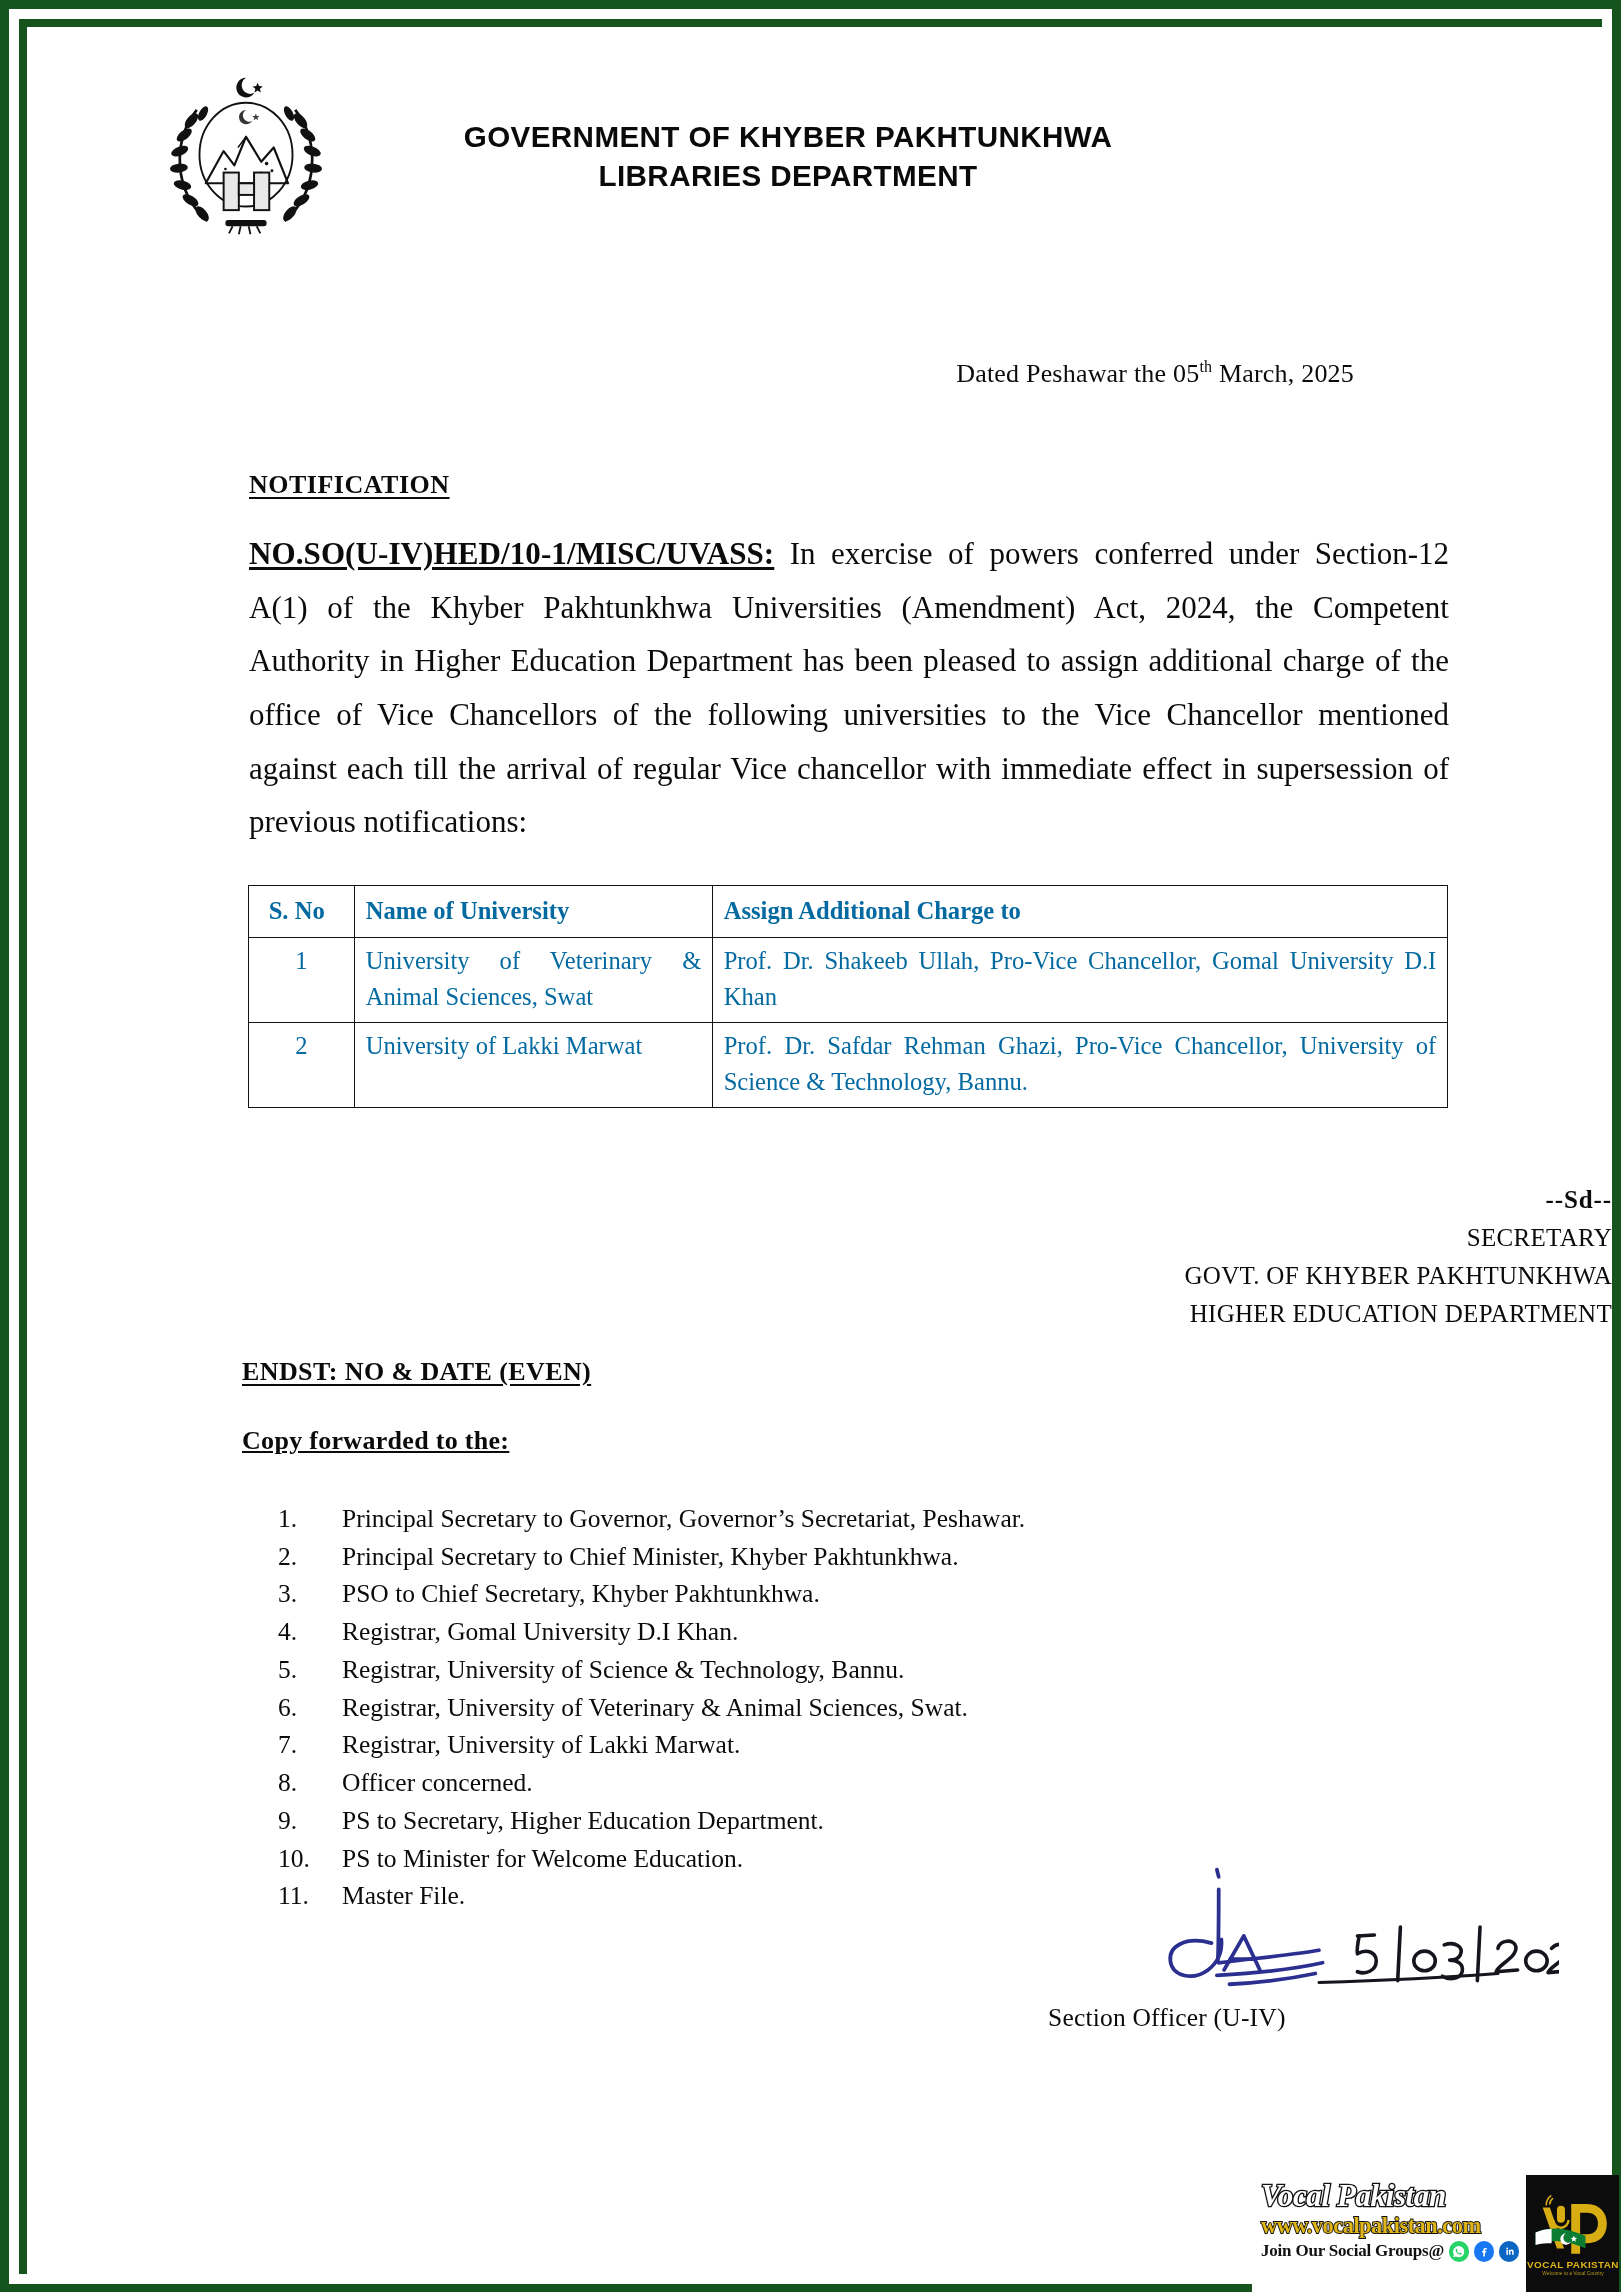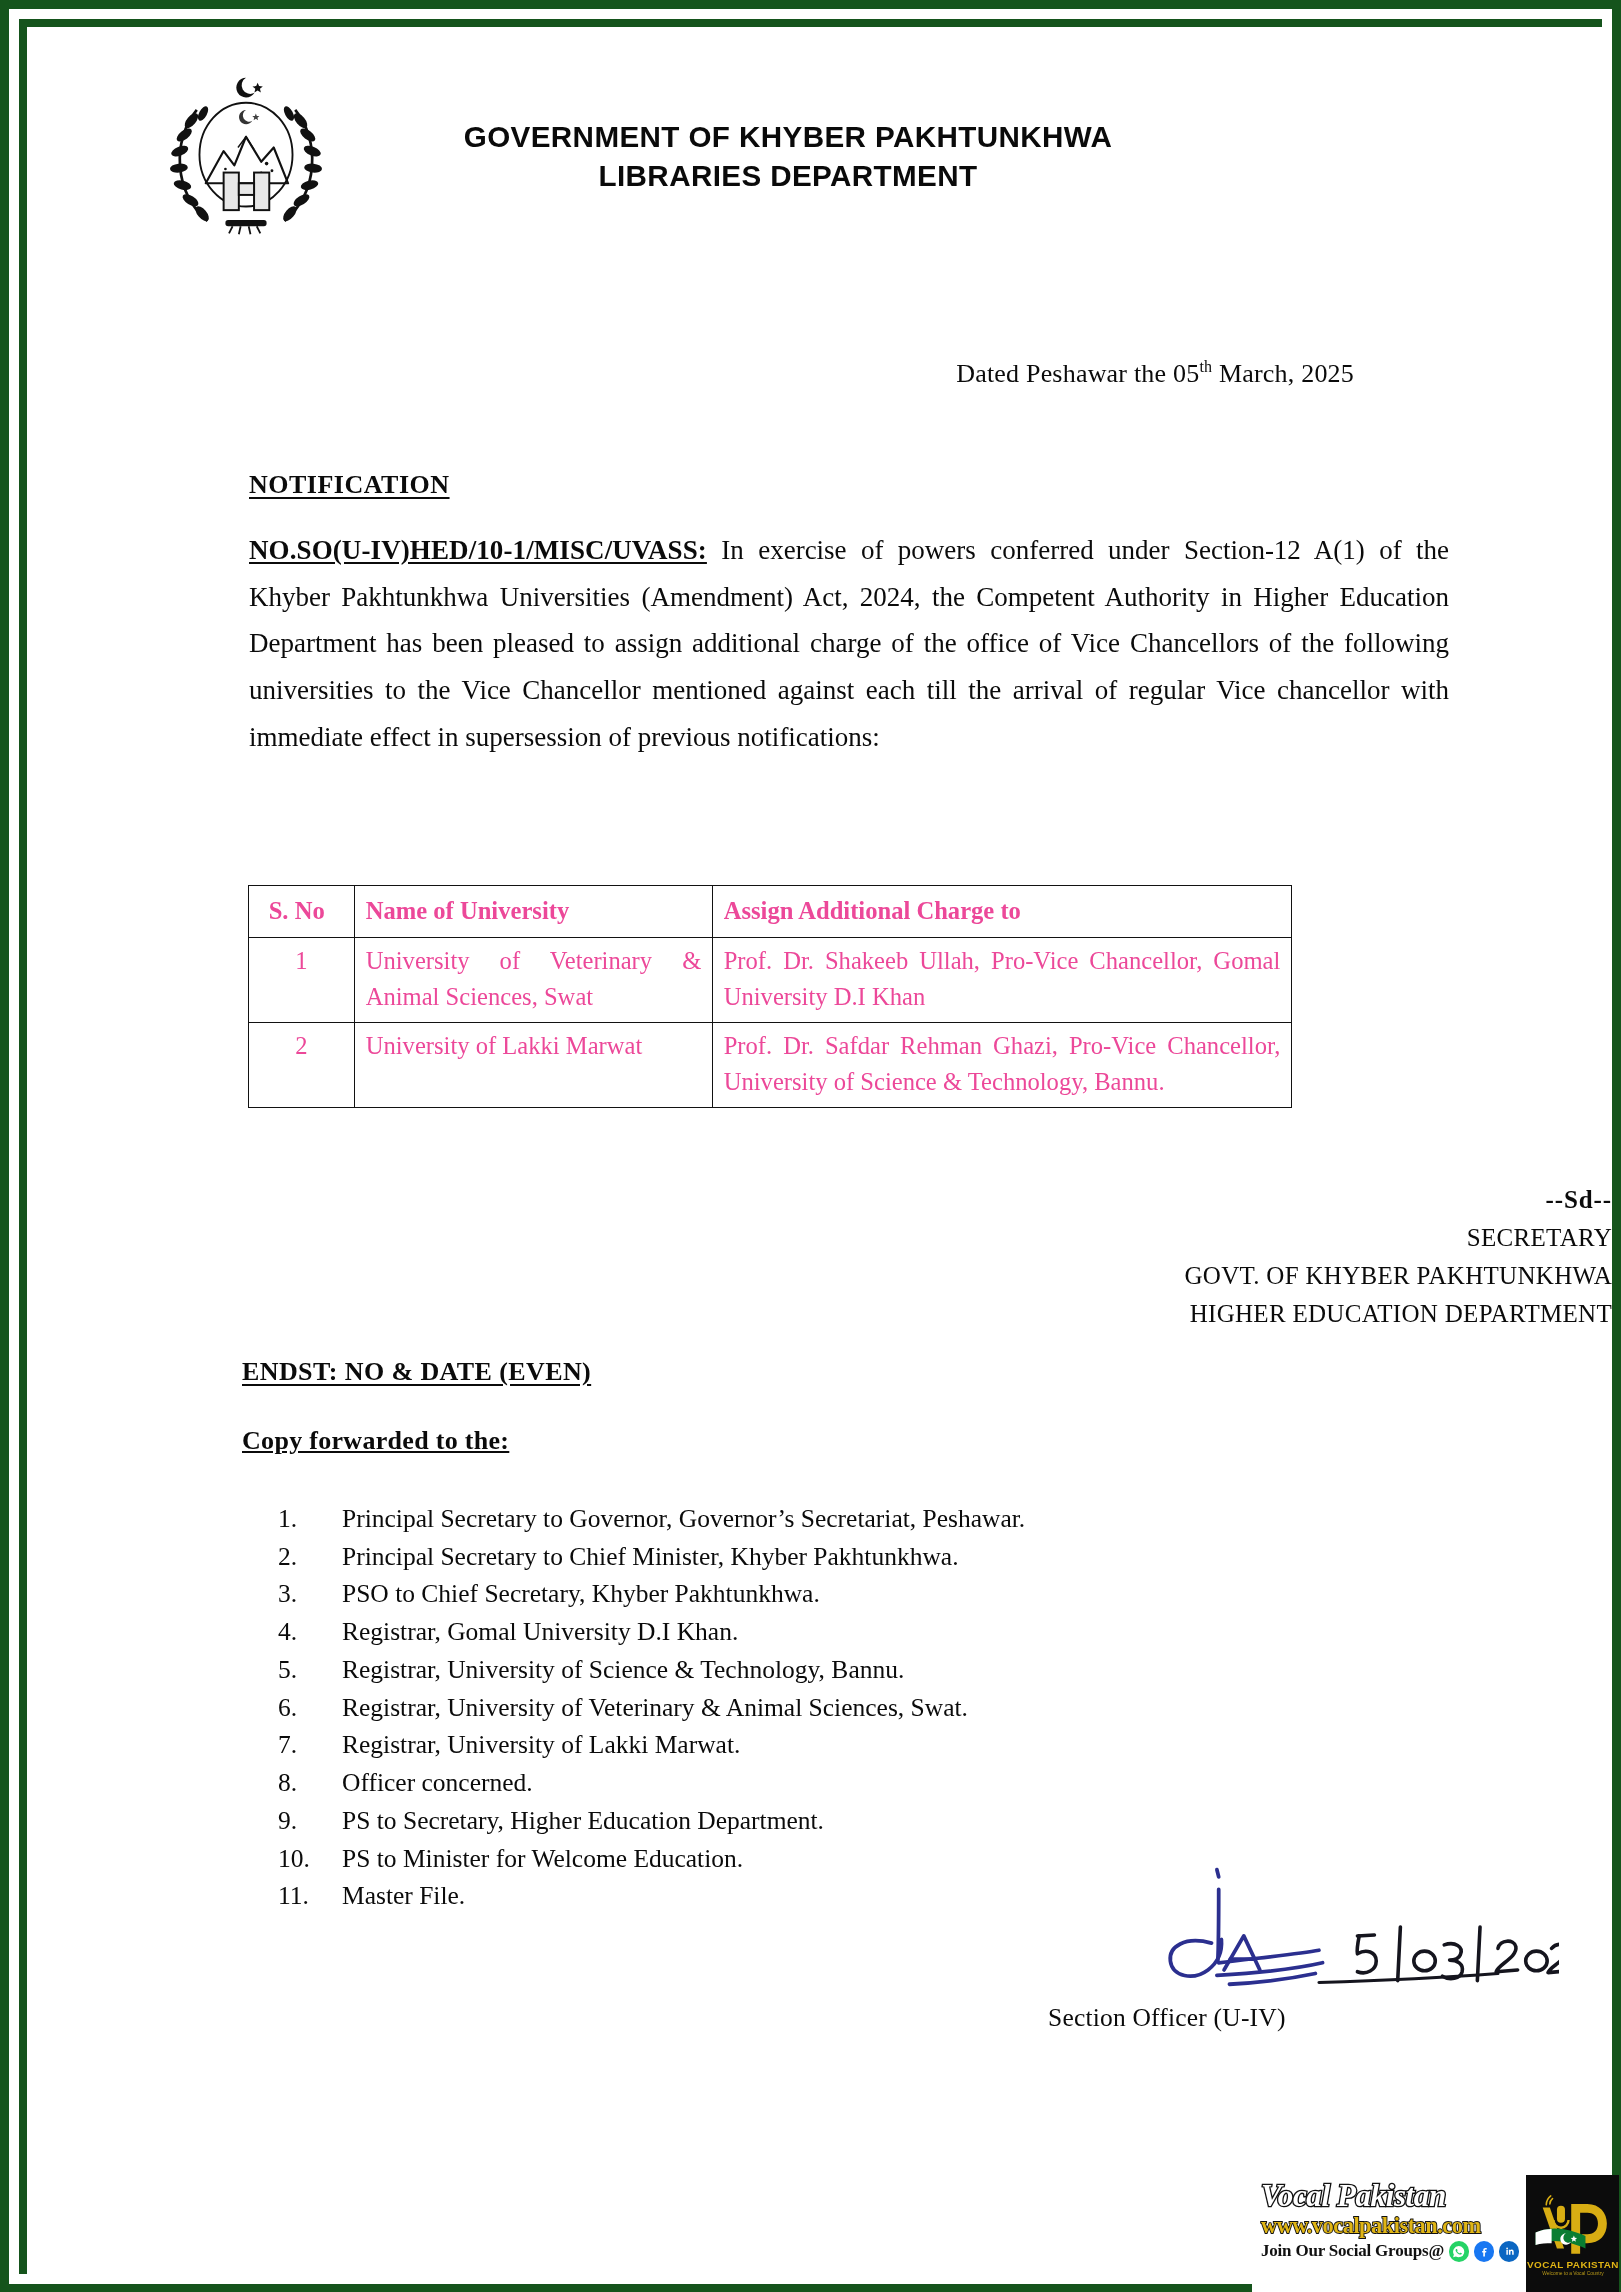--- a/index.html
+++ b/index.html
@@ -92,40 +92,40 @@
     font-size: 26px;
     font-weight: 700;
     text-decoration: underline;
     text-underline-offset: 3.6px;
     letter-spacing: 0.5px;
   }
 
   #notification-body {
     left: 222px; top: 500px;
     width: 1200px;
-    font-size: 27px;
+    font-size: 31px;
     line-height: 1.73;
     text-align: justify;
     text-justify: inter-word;
   }
   #ref-no {
     font-weight: 700;
     text-decoration: underline;
     text-underline-offset: 2.7px;
     letter-spacing: 0.1px;
   }
 
   
   #charge-table {
     position: absolute;
     left: 221px; top: 858px;
-    width: 1044px;
+    width: 1200px;
     border-collapse: collapse;
     font-size: 24.6px;
-    color: #ec4899;
+    color: #0369a1;
   }
   #charge-table th, #charge-table td {
     border: 1.8px solid #121212;
     padding: 5.4px 10.7px 7.2px 10.7px;
     vertical-align: top;
     line-height: 1.45;
   }
   #charge-table thead th {
     font-weight: 700;
     text-align: left;

